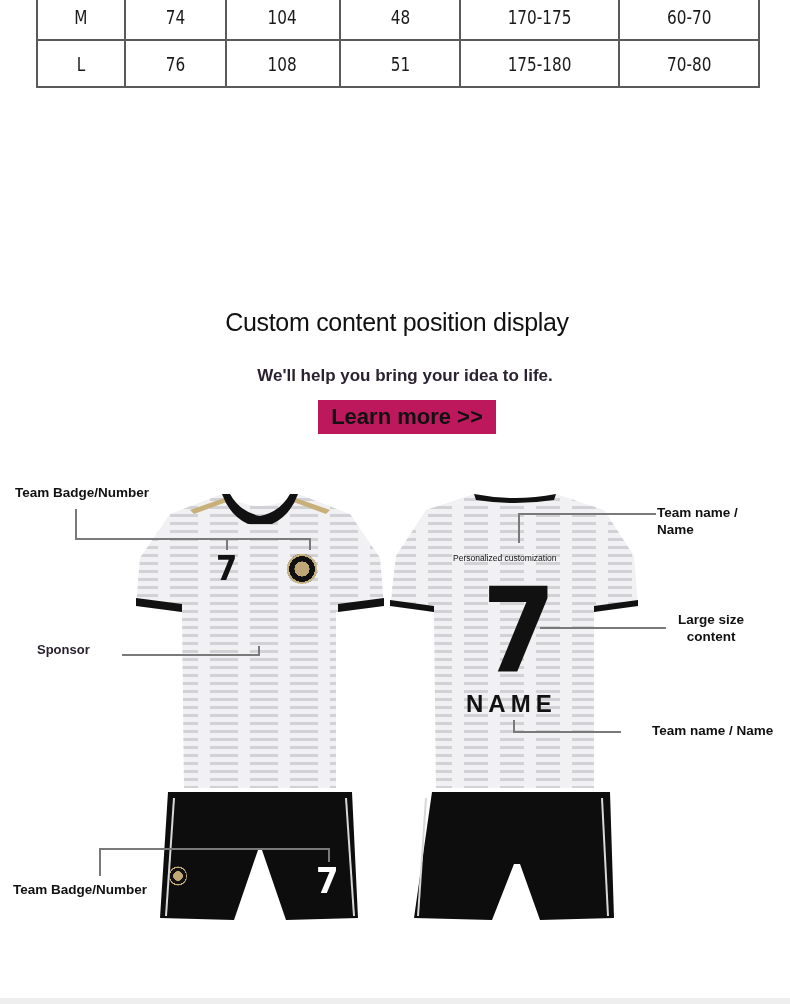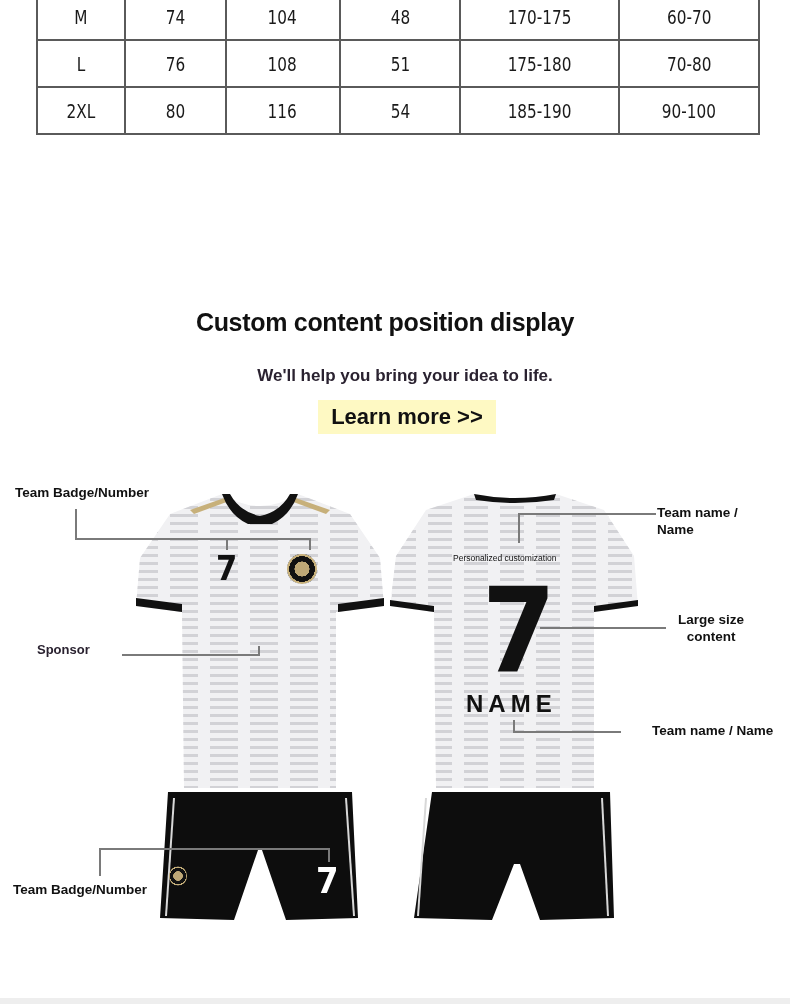--- a/index.html
+++ b/index.html
@@ -5,23 +5,23 @@
   html, body { margin:0; padding:0; background:#ffffff; }
   body { width:790px; height:1004px; position:relative; overflow:hidden; font-family:"Liberation Sans", sans-serif; color:#111; }
 
   
   .size-table { position:absolute; left:36px; top:-8px; border-collapse:collapse; width:724px; }
   .size-table td { border:2px solid #5a5a5a; text-align:center; font-family:"DejaVu Sans Condensed","DejaVu Sans", sans-serif; font-size:20px; color:#1a1a1a; height:45px; padding:0; transform-origin:center; }
   .size-table td span { display:inline-block; transform:scaleX(0.85); }
   .size-table td.c0{width:86px}.size-table td.c1{width:98px}.size-table td.c2{width:112px}.size-table td.c3{width:118px}.size-table td.c4{width:156px}.size-table td.c5{width:138px}
 
   
-  .title { position:absolute; left:0; width:770px; top:308px; text-align:center; font-size:25px; font-weight:bold; color:#111; letter-spacing:-0.3px; }
+  .title { position:absolute; left:12px; width:770px; top:308px; text-align:center; font-size:25px; font-weight:normal; color:#111; letter-spacing:-0.3px; }
   .subtitle { position:absolute; left:0; width:810px; top:366px; text-align:center; font-size:17px; font-weight:bold; color:#2a2230; }
-  .learn { position:absolute; left:318px; top:400px; width:178px; height:34px; background:#fef9c3; text-align:center; font-size:22px; font-weight:bold; line-height:34px; color:#111; border:none; padding:0; cursor:pointer; font-family:"Liberation Sans", sans-serif; }
+  .learn { position:absolute; left:318px; top:400px; width:178px; height:34px; background:#be185d; text-align:center; font-size:22px; font-weight:bold; line-height:34px; color:#111; border:none; padding:0; cursor:pointer; font-family:"Liberation Sans", sans-serif; }
 
   
   .lbl { position:absolute; font-size:13.5px; font-weight:bold; color:#111; line-height:17px; }
   .lbl.big { font-size:13px; color:#2a2230; }
   .line { position:absolute; background:#7a7a7a; }
 
   
   .shirt { position:absolute; }
   .num-front { position:absolute; font-family:"DejaVu Sans Condensed","DejaVu Sans",sans-serif; font-weight:bold; color:#111; }
   .badge { position:absolute; border-radius:50%; background:radial-gradient(circle,#bfa876 0 35%,#111 36% 60%,#c7b07a 61% 70%,#222 71%); }
@@ -44,28 +44,20 @@
       <td class="c4"><span>170-175</span></td>
       <td class="c5"><span>60-70</span></td>
     </tr>
     <tr>
       <td class="c0"><span>L</span></td>
       <td class="c1"><span>76</span></td>
       <td class="c2"><span>108</span></td>
       <td class="c3"><span>51</span></td>
       <td class="c4"><span>175-180</span></td>
       <td class="c5"><span>70-80</span></td>
-    </tr>
-    <tr>
-      <td class="c0"><span>2XL</span></td>
-      <td class="c1"><span>80</span></td>
-      <td class="c2"><span>116</span></td>
-      <td class="c3"><span>54</span></td>
-      <td class="c4"><span>185-190</span></td>
-      <td class="c5"><span>90-100</span></td>
     </tr>
   </tbody>
 </table>
 
 <div class="title">Custom content position display</div>
 <div class="subtitle">We'll help you bring your idea to life.</div>
 <button class="learn">Learn more &gt;&gt;</button>
 
 <svg class="shirt" style="left:130px;top:488px" width="260" height="440" viewBox="0 0 260 440">
   <defs>

